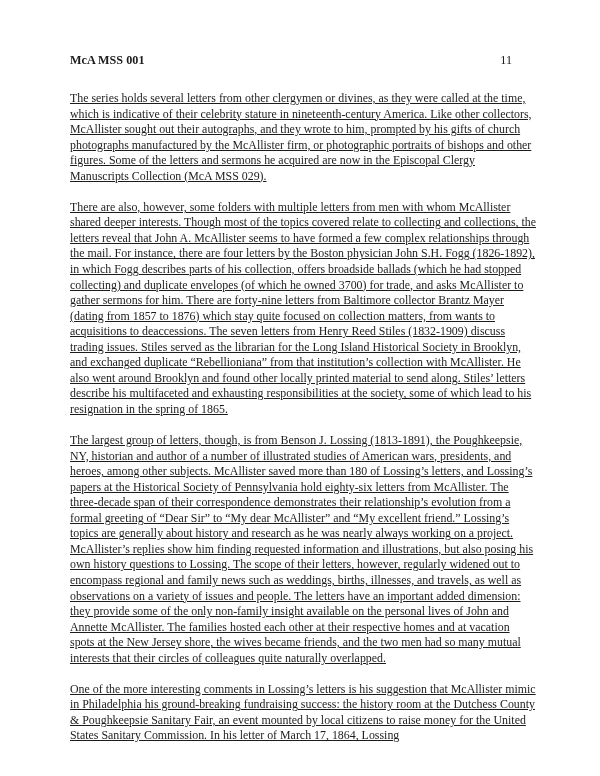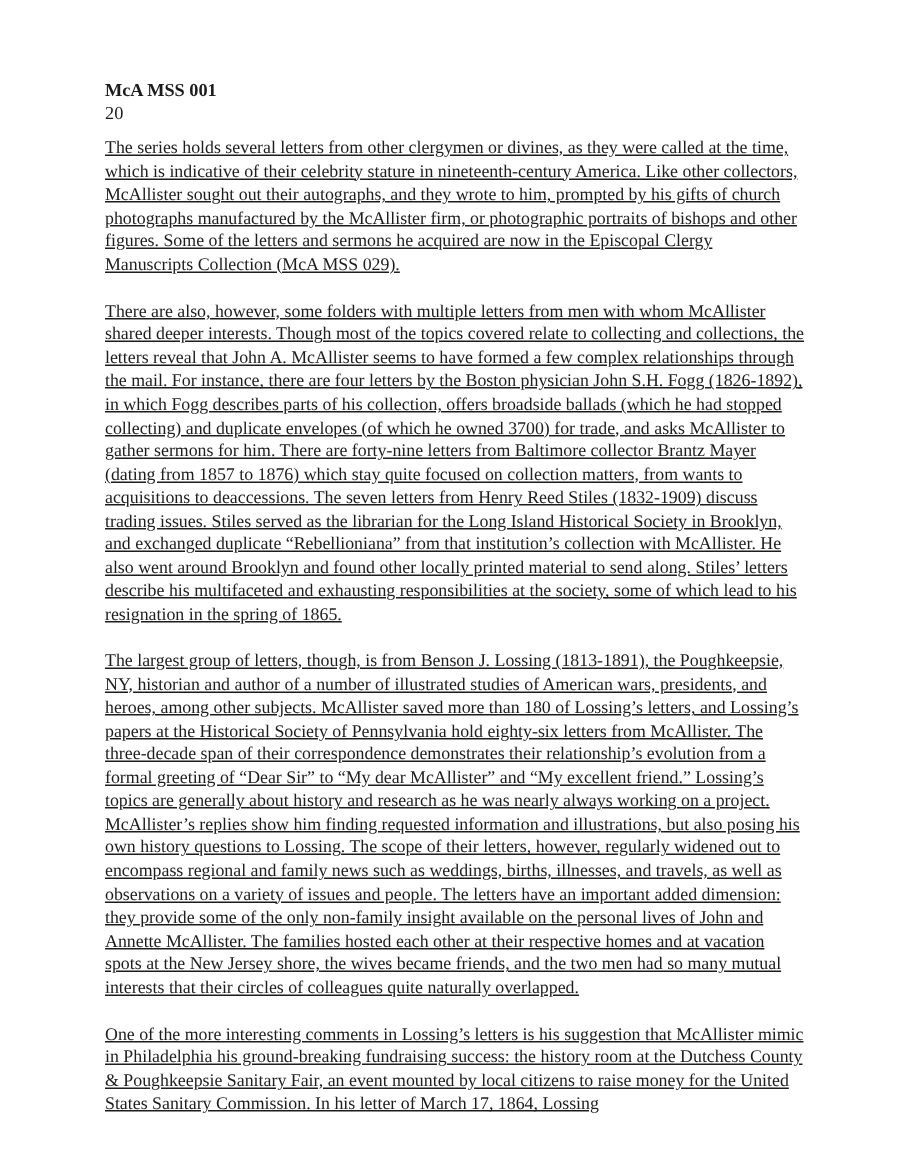--- a/index.html
+++ b/index.html
@@ -5,37 +5,36 @@
   html, body { margin: 0; padding: 0; background: #ffffff; }
   body { width: 600px; height: 776px; overflow: hidden; position: relative; }
   .page {
     position: absolute; left: 0; top: 0; width: 600px; height: 776px; background: #fff;
     font-family: "Liberation Serif", "DejaVu Serif", serif; color: #1c1c1c;
   }
   .header {
     position: absolute; left: 70px; right: 88px; top: 53px;
     display: flex; justify-content: space-between; align-items: baseline;
     font-size: 12.2px;
-    flex-direction: column;
   }
   .header .doc-id { font-weight: bold; }
   .header .page-num { font-weight: normal; }
   .body {
     position: absolute; left: 70px; width: 466px; top: 91px;
     font-size: 11.9px; line-height: 15.55px;
   }
   .body p { margin: 0 0 15.55px 0; text-decoration: underline; }
 </style>
 </head>
 <body>
 
 <div class="page">
   <div class="header">
     <span class="doc-id">McA MSS 001</span>
-    <span class="page-num">20</span>
+    <span class="page-num">11</span>
   </div>
   <div class="body">
     <p>The series holds several letters from other clergymen or divines, as they were called at the time, which is indicative of their celebrity stature in nineteenth-century America. Like other collectors, McAllister sought out their autographs, and they wrote to him, prompted by his gifts of church photographs manufactured by the McAllister firm, or photographic portraits of bishops and other figures. Some of the letters and sermons he acquired are now in the Episcopal Clergy Manuscripts Collection (McA MSS 029).</p>
     <p>There are also, however, some folders with multiple letters from men with whom McAllister shared deeper interests. Though most of the topics covered relate to collecting and collections, the letters reveal that John A. McAllister seems to have formed a few complex relationships through the mail. For instance, there are four letters by the Boston physician John S.H. Fogg (1826-1892), in which Fogg describes parts of his collection, offers broadside ballads (which he had stopped collecting) and duplicate envelopes (of which he owned 3700) for trade, and asks McAllister to gather sermons for him. There are forty-nine letters from Baltimore collector Brantz Mayer (dating from 1857 to 1876) which stay quite focused on collection matters, from wants to acquisitions to deaccessions. The seven letters from Henry Reed Stiles (1832-1909) discuss trading issues. Stiles served as the librarian for the Long Island Historical Society in Brooklyn, and exchanged duplicate “Rebellioniana” from that institution’s collection with McAllister. He also went around Brooklyn and found other locally printed material to send along. Stiles’ letters describe his multifaceted and exhausting responsibilities at the society, some of which lead to his resignation in the spring of 1865.</p>
     <p>The largest group of letters, though, is from Benson J. Lossing (1813-1891), the Poughkeepsie, NY, historian and author of a number of illustrated studies of American wars, presidents, and heroes, among other subjects. McAllister saved more than 180 of Lossing’s letters, and Lossing’s papers at the Historical Society of Pennsylvania hold eighty-six letters from McAllister. The three-decade span of their correspondence demonstrates their relationship’s evolution from a formal greeting of “Dear Sir” to “My dear McAllister” and “My excellent friend.” Lossing’s topics are generally about history and research as he was nearly always working on a project. McAllister’s replies show him finding requested information and illustrations, but also posing his own history questions to Lossing. The scope of their letters, however, regularly widened out to encompass regional and family news such as weddings, births, illnesses, and travels, as well as observations on a variety of issues and people. The letters have an important added dimension: they provide some of the only non-family insight available on the personal lives of John and Annette McAllister. The families hosted each other at their respective homes and at vacation spots at the New Jersey shore, the wives became friends, and the two men had so many mutual interests that their circles of colleagues quite naturally overlapped.</p>
     <p>One of the more interesting comments in Lossing’s letters is his suggestion that McAllister mimic in Philadelphia his ground-breaking fundraising success: the history room at the Dutchess County &amp; Poughkeepsie Sanitary Fair, an event mounted by local citizens to raise money for the United States Sanitary Commission. In his letter of March 17, 1864, Lossing</p>
   </div>
 </div>
 
 </body></html>

